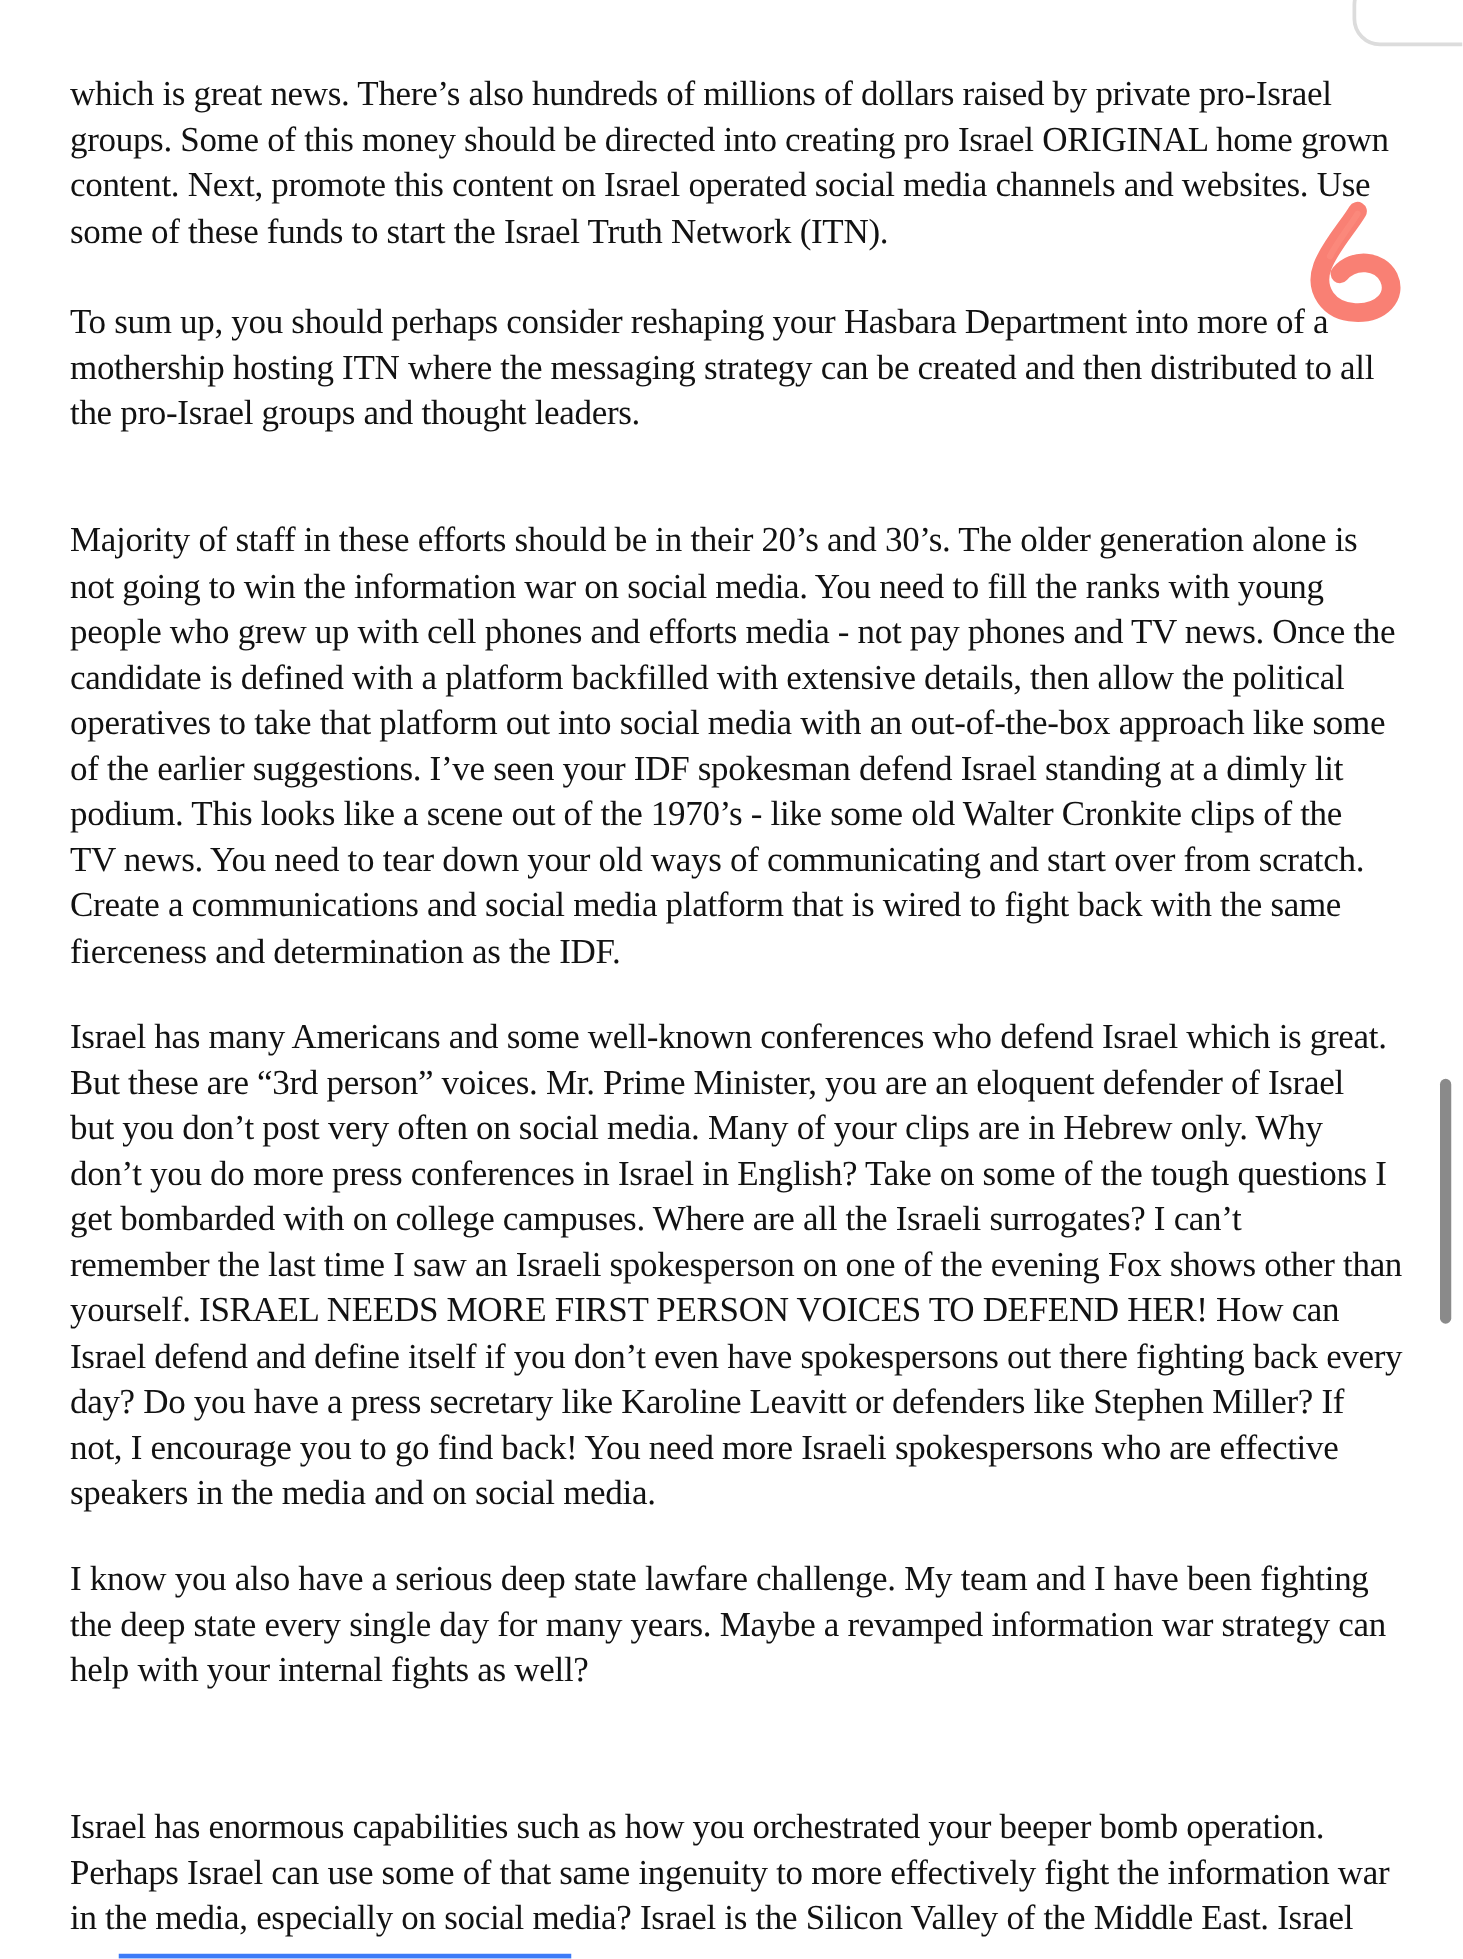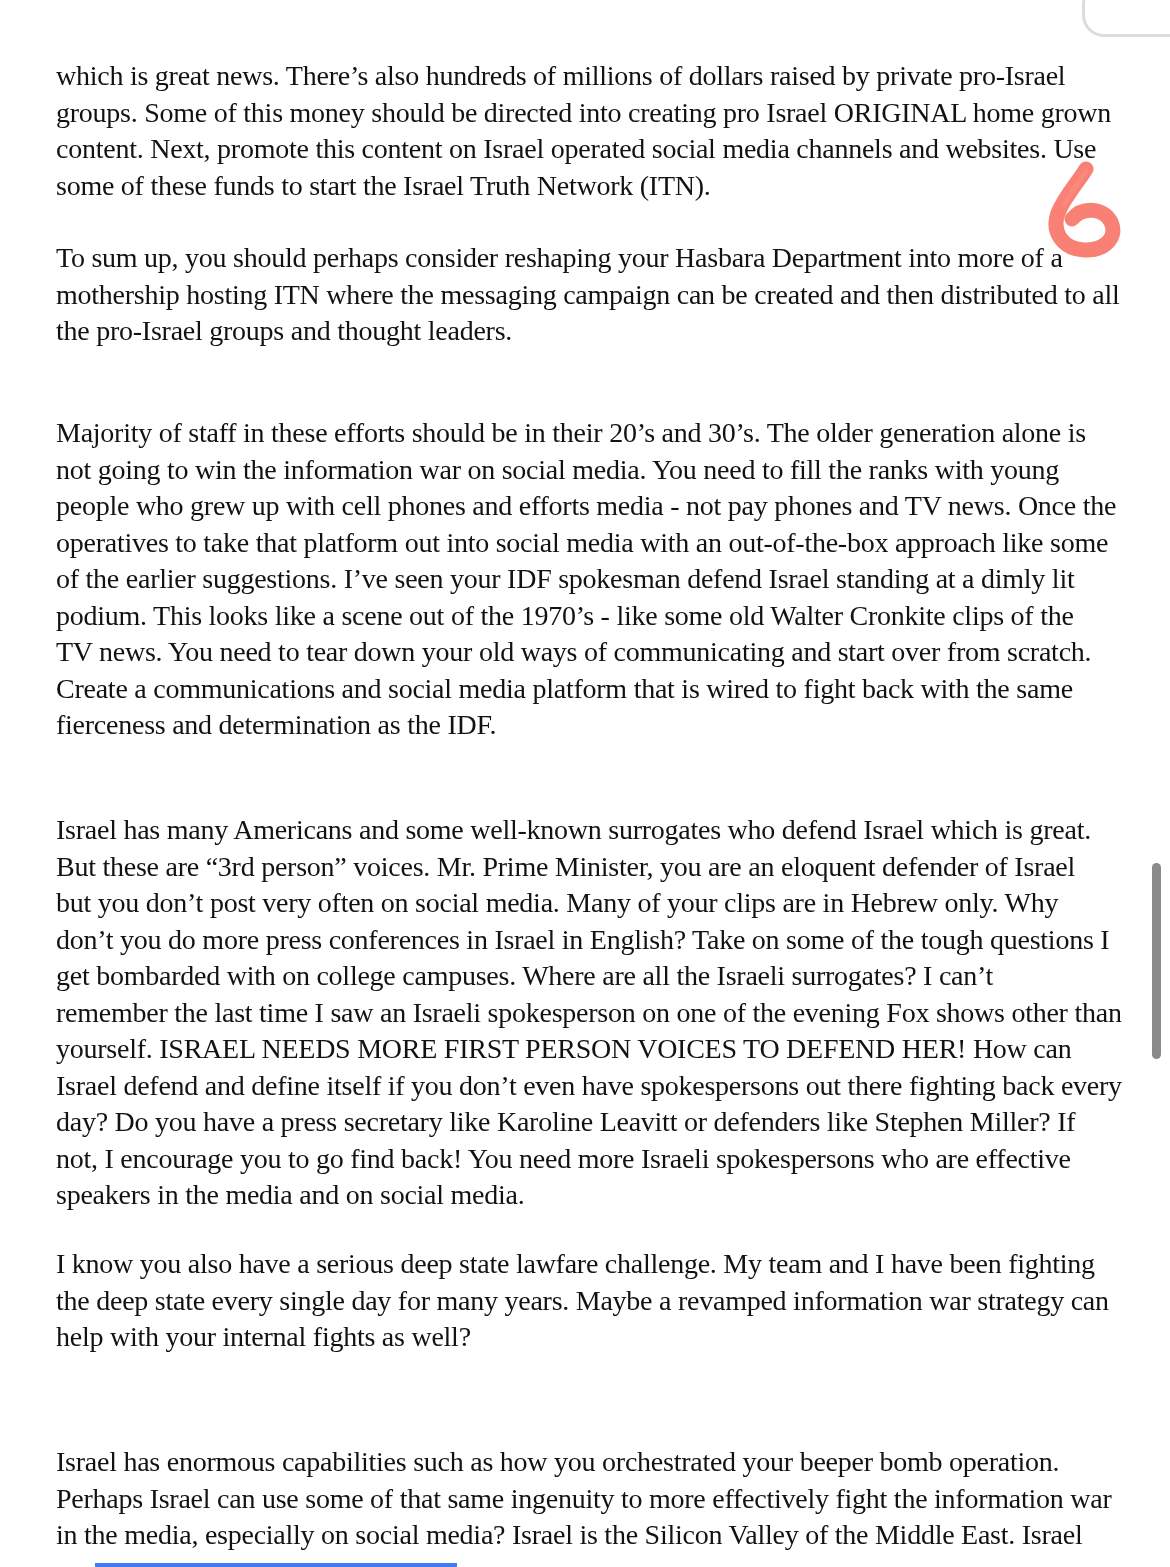--- a/index.html
+++ b/index.html
@@ -65,36 +65,37 @@
   <div class="corner-button"></div>
 
   <div class="para" style="top:58px">
       <div class="line">which is great news.  There’s also hundreds of millions of dollars raised by private pro-Israel</div>
       <div class="line">groups.  Some of this money should be directed into creating pro Israel ORIGINAL home grown</div>
       <div class="line">content.  Next, promote this content on Israel operated social media channels and websites.  Use</div>
       <div class="line">some of these funds to start the Israel Truth Network (ITN).</div>
     </div>
   <div class="para" style="top:240px">
       <div class="line">To sum up, you should perhaps consider reshaping your Hasbara Department into more of a</div>
-      <div class="line">mothership hosting ITN where the messaging campaign can be created and then distributed to all</div>
+      <div class="line">mothership hosting ITN where the messaging strategy can be created and then distributed to all</div>
       <div class="line">the pro-Israel groups and thought leaders.</div>
     </div>
   <div class="para" style="top:415px">
       <div class="line">Majority of staff in these efforts should be in their 20’s and 30’s.  The older generation alone is</div>
       <div class="line">not going to win the information war on social media.  You need to fill the ranks with young</div>
       <div class="line">people who grew up with cell phones and efforts media - not pay phones and TV news.  Once the</div>
+      <div class="line">candidate is defined with a platform backfilled with extensive details, then allow the political</div>
       <div class="line">operatives to take that platform out into social media with an out-of-the-box approach like some</div>
       <div class="line">of the earlier suggestions.  I’ve seen your IDF spokesman defend Israel standing at a dimly lit</div>
       <div class="line">podium.  This looks like a scene out of the 1970’s - like some old Walter Cronkite clips of the</div>
       <div class="line">TV news.  You need to tear down your old ways of communicating and start over from scratch.</div>
       <div class="line">Create a communications and social media platform that is wired to fight back with the same</div>
       <div class="line">fierceness and determination as the IDF.</div>
     </div>
   <div class="para" style="top:812px">
-      <div class="line">Israel has many Americans and some well-known surrogates who defend Israel which is great.</div>
+      <div class="line">Israel has many Americans and some well-known conferences who defend Israel which is great.</div>
       <div class="line">But these are “3rd person” voices.  Mr. Prime Minister, you are an eloquent defender of Israel</div>
       <div class="line">but you don’t post very often on social media.  Many of your clips are in Hebrew only.  Why</div>
       <div class="line">don’t you do more press conferences in Israel in English?  Take on some of the tough questions I</div>
       <div class="line">get bombarded with on college campuses.  Where are all the Israeli surrogates?  I can’t</div>
       <div class="line">remember the last time I saw an Israeli spokesperson on one of the evening Fox shows other than</div>
       <div class="line">yourself.  ISRAEL NEEDS MORE FIRST PERSON VOICES TO DEFEND HER! How can</div>
       <div class="line">Israel defend and define itself if you don’t even have spokespersons out there fighting back every</div>
       <div class="line">day?  Do you have a press secretary like Karoline Leavitt or defenders like Stephen Miller?  If</div>
       <div class="line">not, I encourage you to go find back!  You need more Israeli spokespersons who are effective</div>
       <div class="line">speakers in the media and on social media.</div>

